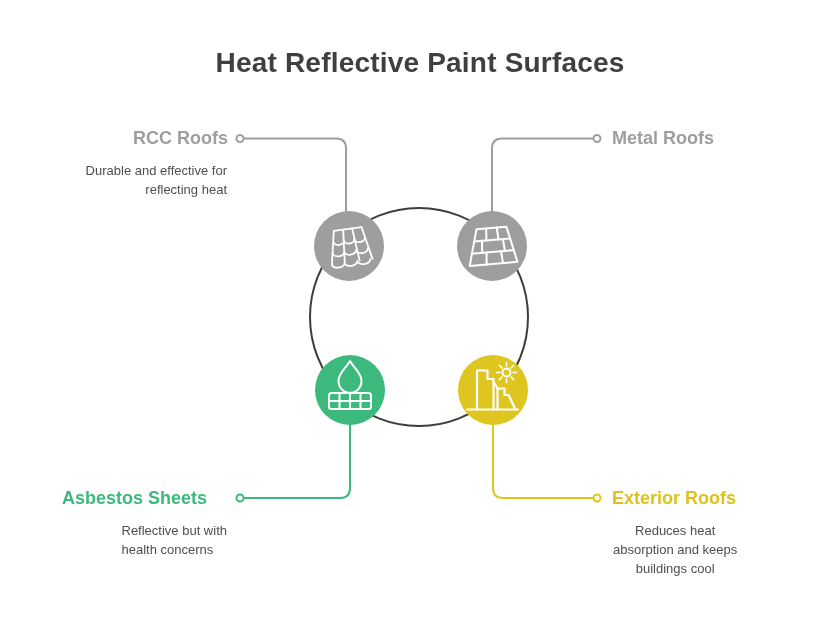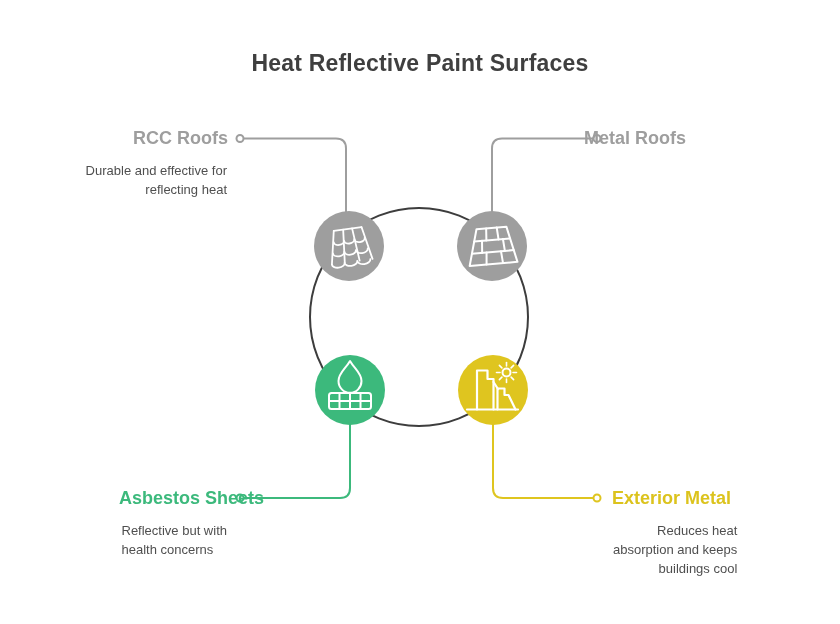--- a/index.html
+++ b/index.html
@@ -3,39 +3,39 @@
 <meta charset="utf-8">
 <style>
   html,body{margin:0;padding:0;background:#fff;}
   #canvas{
     position:relative;width:840px;height:624px;background:#ffffff;
     font-family:"Liberation Sans", sans-serif;overflow:hidden;
   }
   #diagram-svg{position:absolute;left:0;top:0;}
   .title{
     position:absolute;left:0;top:49px;width:840px;text-align:center;
-    font-size:23px;font-weight:bold;color:#3f3f3f;letter-spacing:.2px;line-height:28px;
+    font-size:28px;font-weight:bold;color:#3f3f3f;letter-spacing:.2px;line-height:28px;
   }
   .node-label{
     position:absolute;font-size:18px;font-weight:bold;line-height:20px;white-space:nowrap;
   }
   .node-desc{
     position:absolute;font-size:13px;color:#4f4f4f;line-height:19px;white-space:pre-line;
   }
   .lbl-gray{color:#9e9e9e;}
   .lbl-green{color:#3cb97c;}
   .lbl-yellow{color:#dcc31d;}
   .tl-label{right:612px;top:128px;text-align:left;}
   .tl-desc{right:613px;top:161px;text-align:right;}
-  .tr-label{left:584px;top:128px;text-align:right;}
+  .tr-label{left:612px;top:128px;text-align:right;}
   .tr-desc{left:613px;top:161px;text-align:left;}
-  .bl-label{right:576px;top:488px;text-align:right;}
+  .bl-label{right:633px;top:488px;text-align:right;}
   .bl-desc{right:613px;top:521px;text-align:left;}
   .br-label{left:612px;top:488px;text-align:left;}
-  .br-desc{left:613px;top:521px;text-align:right;}
+  .br-desc{left:613px;top:521px;text-align:center;}
 </style>
 </head>
 <body>
 
 <div id="canvas">
 
   <div class="title">Heat Reflective Paint Surfaces</div>
 
   <svg id="diagram-svg" width="840" height="624" viewBox="0 0 840 624">
 
@@ -118,18 +118,18 @@
   <div class="node-label lbl-gray tl-label">RCC Roofs</div>
   <div class="node-desc tl-desc">Durable and effective for
 reflecting heat</div>
 
   <div class="node-label lbl-gray tr-label">Metal Roofs</div>
 
   <div class="node-label lbl-green bl-label">Asbestos Sheets</div>
   <div class="node-desc bl-desc">Reflective but with
 health concerns</div>
 
-  <div class="node-label lbl-yellow br-label">Exterior Metal</div>
+  <div class="node-label lbl-yellow br-label">Exterior Roofs</div>
   <div class="node-desc br-desc">Reduces heat
 absorption and keeps
 buildings cool</div>
 
 </div>
 
 </body></html>

